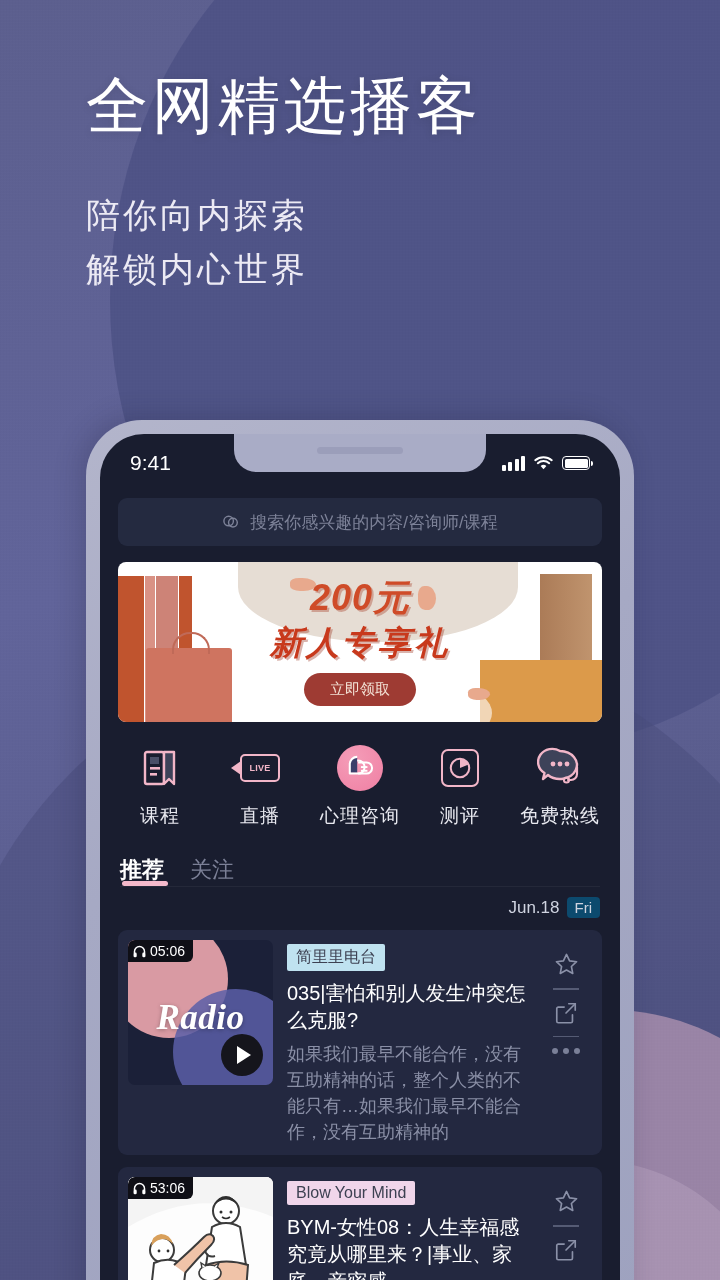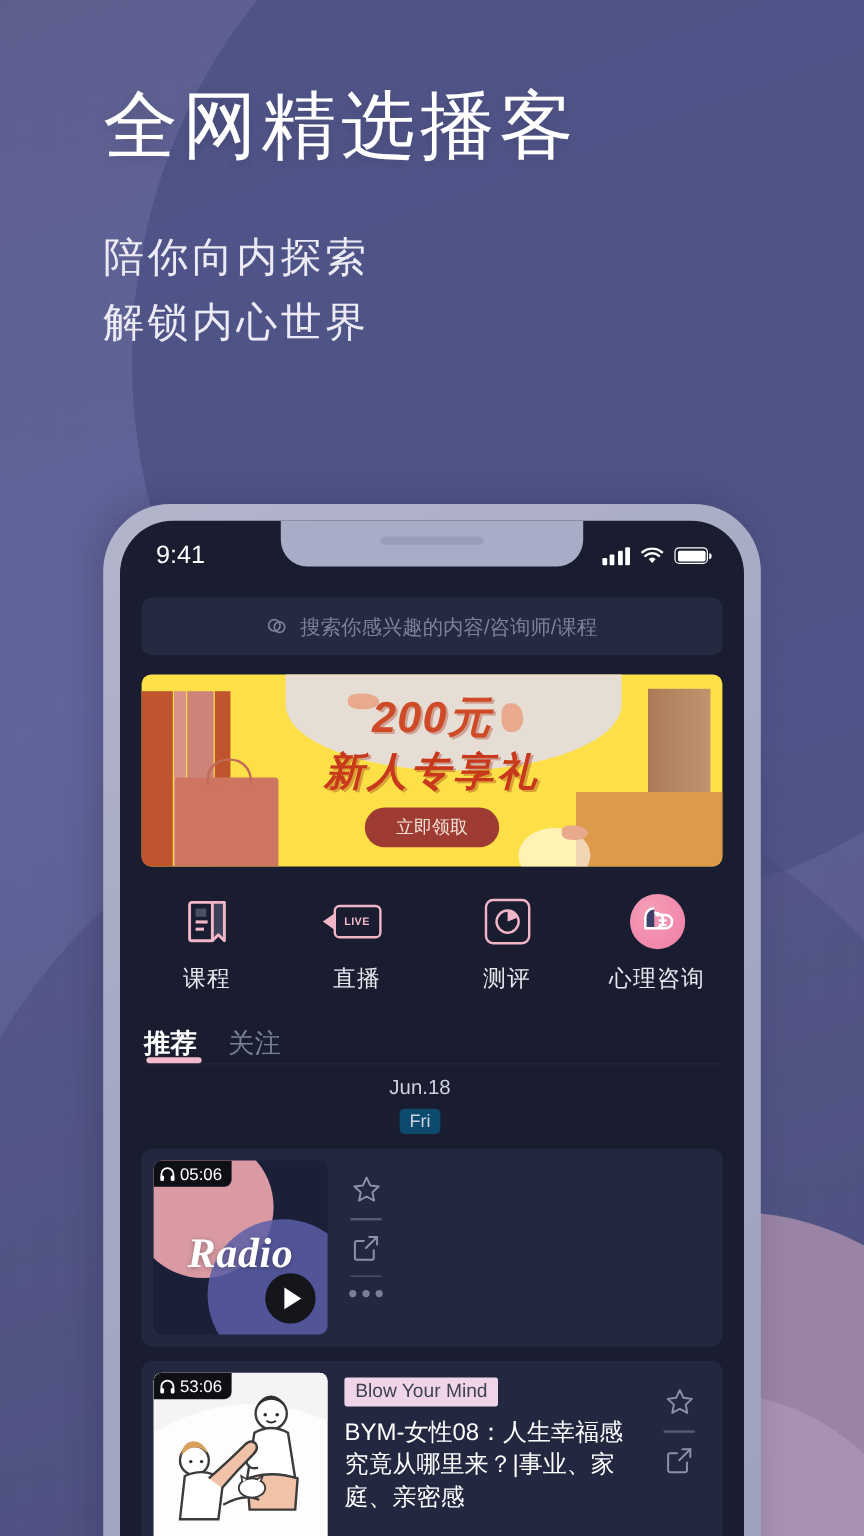--- a/index.html
+++ b/index.html
@@ -145,21 +145,21 @@
     font-size:17px;
   }
 
   
   .banner{
     margin:16px 18px 0 18px;
     height:160px;
     border-radius:8px;
     overflow:hidden;
     position:relative;
-    background:#fde047;
+    background:#ffffff;
     text-decoration:underline;
   }
   .bn-stripes{ position:absolute; left:0; top:14px; width:74px; height:146px; }
   .bn-stripes i{ position:absolute; top:0; height:100%; display:block; }
   .bn-bag{
     position:absolute; left:28px; bottom:0; width:86px; height:74px;
     background:#cf7460; border-radius:3px 3px 0 0;
   }
   .bn-bag:before{
     content:""; position:absolute; left:26px; top:-16px;
@@ -244,21 +244,21 @@
     color:#7c8097; font-size:22px; padding-bottom:1px; position:relative;
   }
   .tab.active{ color:#fff; font-weight:bold; }
   .tab.active:after{
     content:""; position:absolute; left:2px; bottom:0;
     width:46px; height:5px; border-radius:3px; background:#f4b9cb;
   }
   .datebar{
     margin:10px 20px 0 0;
     display:flex; justify-content:flex-end; align-items:center; gap:7px;
-    color:#cfd3e0; font-size:17px;flex-direction:column;
+    color:#cfd3e0; font-size:17px;
   }
   .daybadge{
     background:#0c4a6e; color:#cfd3e0;
     padding:2px 8px; border-radius:4px; font-size:15px;
   }
 
   
   .feed{ margin:12px 18px 0 18px; }
   .card{
     background:#232840;
@@ -439,45 +439,58 @@
           <div class="glyph">
             <div class="ico-live">
                 <span>LIVE</span>
               </div>
           </div>
           <div class="label">直播</div>
         </div>
 
         <div class="qi">
           <div class="glyph">
-            <div class="ico-test">
-              <svg width="24" height="24" viewBox="0 0 26 26">
-                <circle cx="13" cy="13" r="10" stroke="#f2b6c8" stroke-width="2.2" fill="none"></circle>
-                <path d="M13 13 L13 3 A10 10 0 0 1 22.2 9.2 Z" fill="#f2b6c8"></path>
-              </svg>
-            </div>
-          </div>
-          <div class="label">测评</div>
-        </div>
-
-        <div class="qi">
-          <div class="glyph">
             <div class="ico-chat">
               <svg width="30" height="26" viewBox="0 0 32 28">
                 <path d="M12 3 a7 7 0 0 0 -7 7 v9 h8 v-16 Z" fill="#3b3f6b"></path>
                 <path d="M13 2 a8 8 0 0 0 -8 8 v10 h9 a7 7 0 0 0 0 -14 h-1" stroke="#fff" stroke-width="2.2" fill="none" stroke-linejoin="round"></path>
                 <path d="M14 8 h9 a6 6 0 0 1 0 12 h-9" stroke="#fff" stroke-width="2.2" fill="none"></path>
                 <rect x="17" y="12" width="7" height="2" fill="#fff"></rect>
                 <rect x="17" y="16" width="7" height="2" fill="#fff"></rect>
               </svg>
             </div>
           </div>
           <div class="label">心理咨询</div>
         </div>
 
+        <div class="qi">
+          <div class="glyph">
+            <div class="ico-test">
+              <svg width="24" height="24" viewBox="0 0 26 26">
+                <circle cx="13" cy="13" r="10" stroke="#f2b6c8" stroke-width="2.2" fill="none"></circle>
+                <path d="M13 13 L13 3 A10 10 0 0 1 22.2 9.2 Z" fill="#f2b6c8"></path>
+              </svg>
+            </div>
+          </div>
+          <div class="label">测评</div>
+        </div>
+
+        <div class="qi">
+          <div class="glyph">
+            <svg width="46" height="42" viewBox="0 0 46 42">
+              <path d="M23 4 a17 14 0 1 1 -12 24 l-5 4 l1.5 -6 A14 13 0 0 1 23 4 Z" fill="#3d4259" stroke="#f2b6c8" stroke-width="2.4" stroke-linejoin="round"></path>
+              <circle cx="16" cy="17" r="2.4" fill="#f2b6c8"></circle>
+              <circle cx="23" cy="17" r="2.4" fill="#f2b6c8"></circle>
+              <circle cx="30" cy="17" r="2.4" fill="#f2b6c8"></circle>
+              <path d="M40 20 v7 a6 6 0 0 1 -6 6 h-3" stroke="#f2b6c8" stroke-width="2.2" fill="none" stroke-linecap="round"></path>
+              <circle cx="29.5" cy="33" r="2.6" stroke="#f2b6c8" stroke-width="2" fill="none"></circle>
+            </svg>
+          </div>
+          <div class="label">免费热线</div>
+        </div>
 
       </div>
 
       <div class="tabs">
         <div class="tab active">推荐</div>
         <div class="tab">关注</div>
       </div>
 
       <div class="datebar">
         <span>Jun.18</span>
@@ -493,20 +506,25 @@
             <div class="t1-word">Radio</div>
             <div class="dur">
               <svg width="13" height="13" viewBox="0 0 14 14">
                 <path d="M1.6 9 V7 a5.4 5.4 0 0 1 10.8 0 v2" stroke="#fff" stroke-width="1.6" fill="none"></path>
                 <rect x="0.6" y="8.2" width="3.4" height="5" rx="1.4" fill="#fff"></rect>
                 <rect x="10" y="8.2" width="3.4" height="5" rx="1.4" fill="#fff"></rect>
               </svg>
               <span>05:06</span>
             </div>
             <div class="play"></div>
+          </div>
+          <div class="cbody">
+            <span class="tag blue">简里里电台</span>
+            <div class="ctitle">035|害怕和别人发生冲突怎么克服?</div>
+            <div class="cdesc">如果我们最早不能合作，没有互助精神的话，整个人类的不能只有…如果我们最早不能合作，没有互助精神的</div>
           </div>
           <div class="actions">
             <span class="act-ico">
               <svg width="25" height="25" viewBox="0 0 26 26">
                   <path d="M13 2.5 l3.2 6.7 l7.3 .9 l-5.4 5 l1.4 7.2 l-6.5 -3.5 l-6.5 3.5 l1.4 -7.2 l-5.4 -5 l7.3 -.9 Z" stroke="#8b91a8" stroke-width="1.7" fill="none" stroke-linejoin="round"></path>
                 </svg>
             </span>
             <span class="ln"></span>
             <span class="act-ico">
               <svg width="24" height="24" viewBox="0 0 26 26">

